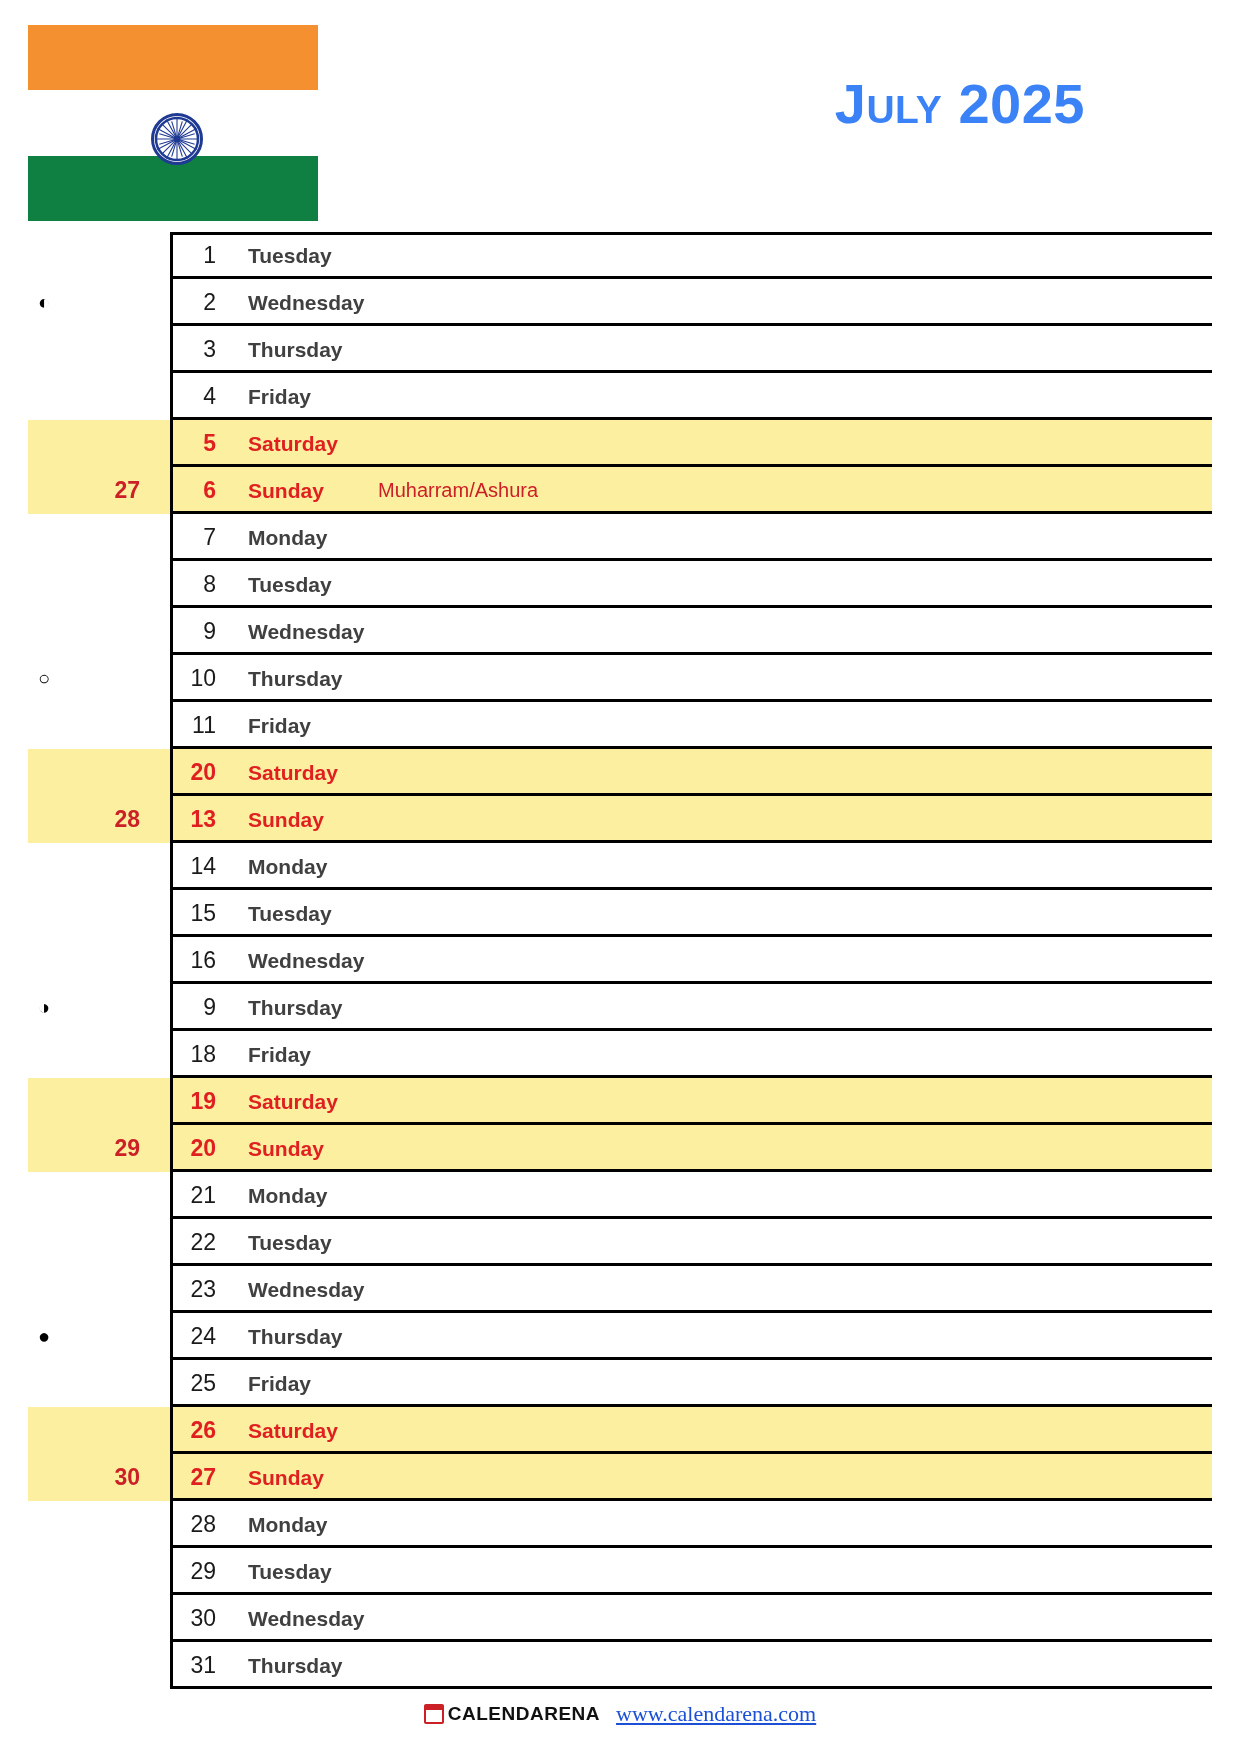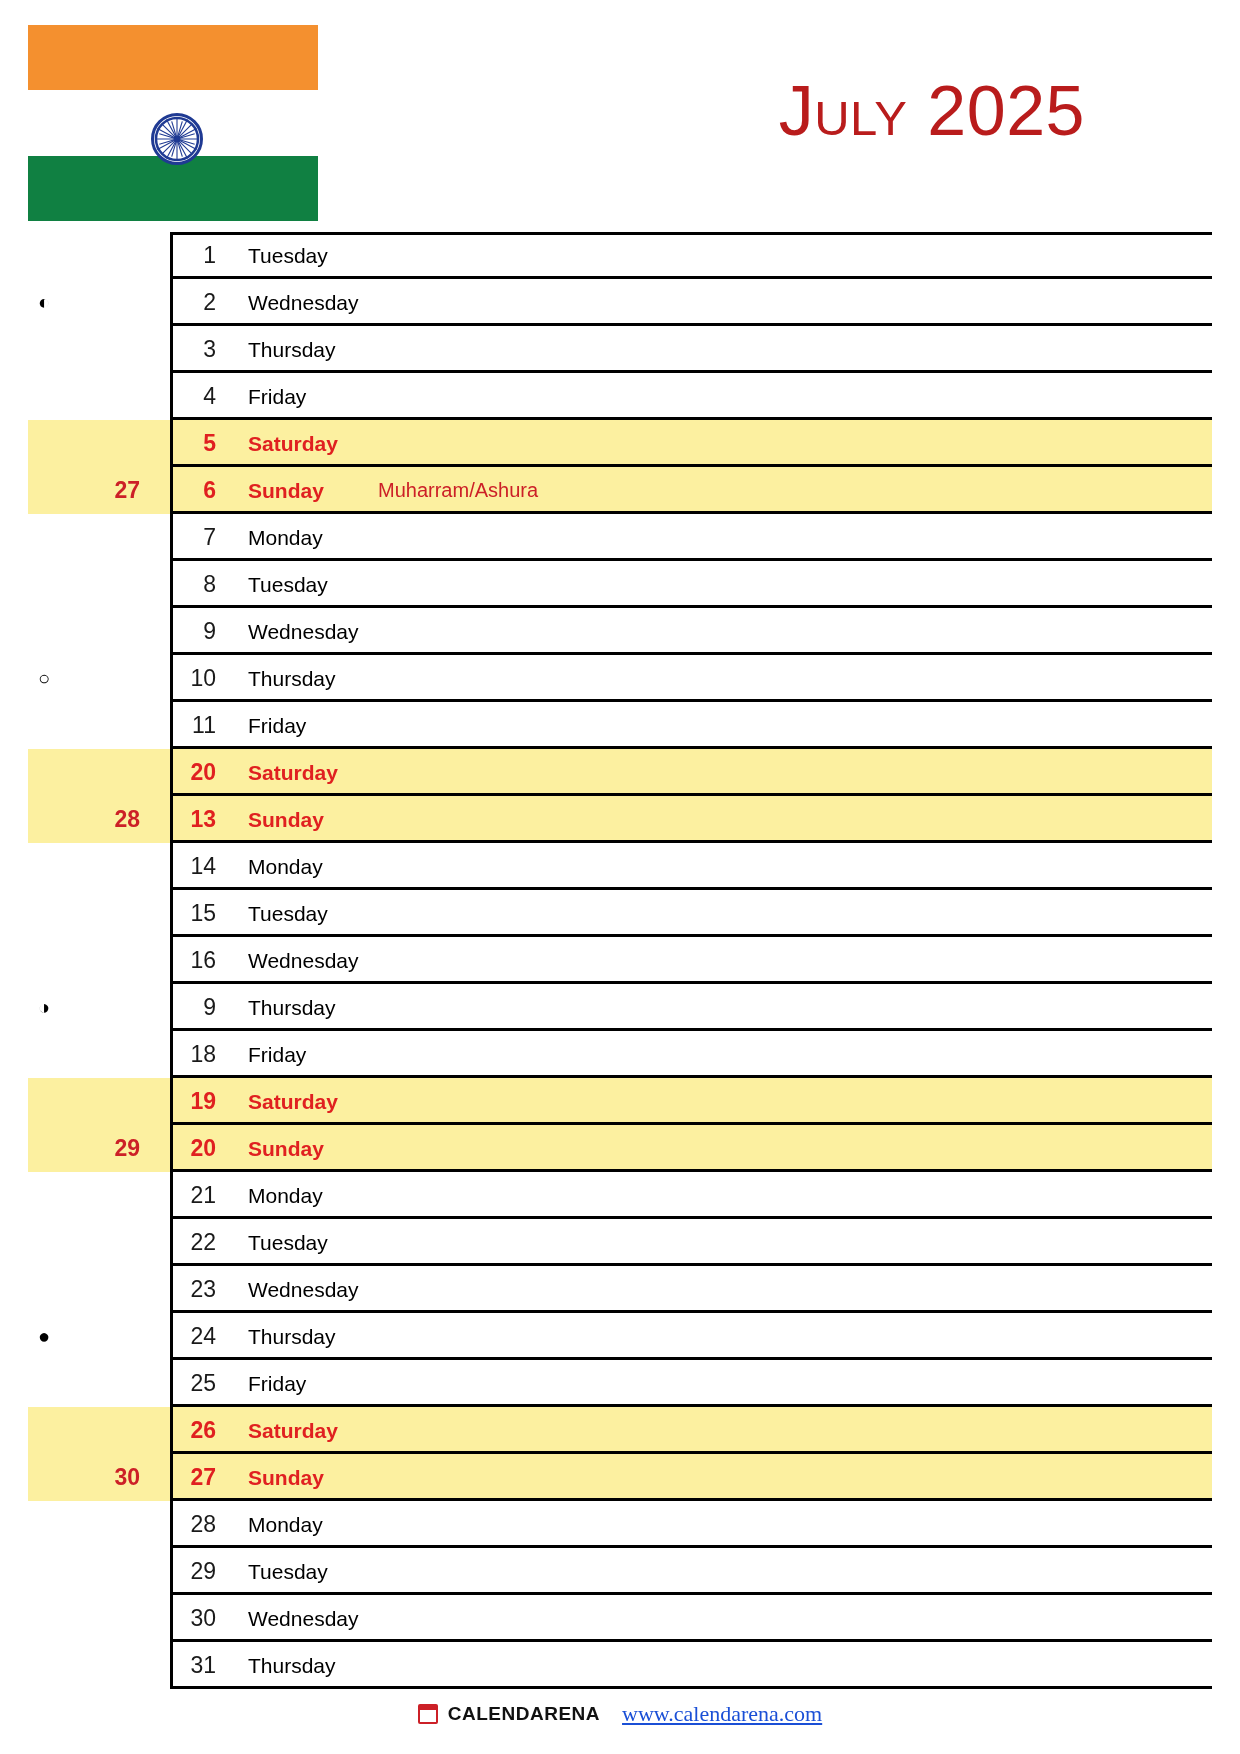--- a/index.html
+++ b/index.html
@@ -52,24 +52,24 @@
     border-radius: 50%;
     border: 3px solid #1f3a93;
     background: #ffffff;
   }
   .chakra svg { display: block; }
 
   .month-title {
     position: absolute;
     right: 155px;
     top: 76px;
-    font-size: 70px;
+    font-size: 56px;
     line-height: 1;
-    font-weight: normal;
-    color: #b91c1c;
+    font-weight: bold;
+    color: #3b82f6;
     letter-spacing: 0.5px;
     font-variant: small-caps;
     text-transform: capitalize;
     white-space: nowrap;
   }
 
   
   .cal {
     position: absolute;
     left: 0;
@@ -151,22 +151,22 @@
     font-size: 23px;
     color: #1a1a1a;
   }
   .dayname {
     position: absolute;
     left: 248px;
     top: 0;
     height: 47px;
     line-height: 47px;
     font-size: 21px;
-    font-weight: normal;
-    color: #000000;
+    font-weight: bold;
+    color: #404040;
   }
   .holiday {
     position: absolute;
     left: 378px;
     top: 0;
     height: 47px;
     line-height: 47px;
     font-size: 20px;
     color: #CC2027;
     font-weight: normal;
@@ -182,21 +182,21 @@
     position: absolute;
     left: 0;
     bottom: 26px;
     width: 1240px;
     text-align: center;
     white-space: nowrap;
   }
   .footer-inner {
     display: inline-flex;
     align-items: center;
-    gap: 10px;
+    gap: 4px;
   }
   .cal-glyph {
     display: inline-block;
     width: 20px;
     height: 20px;
     background: #CC2027;
     border-radius: 2px;
     position: relative;
   }
   .cal-glyph::before {

